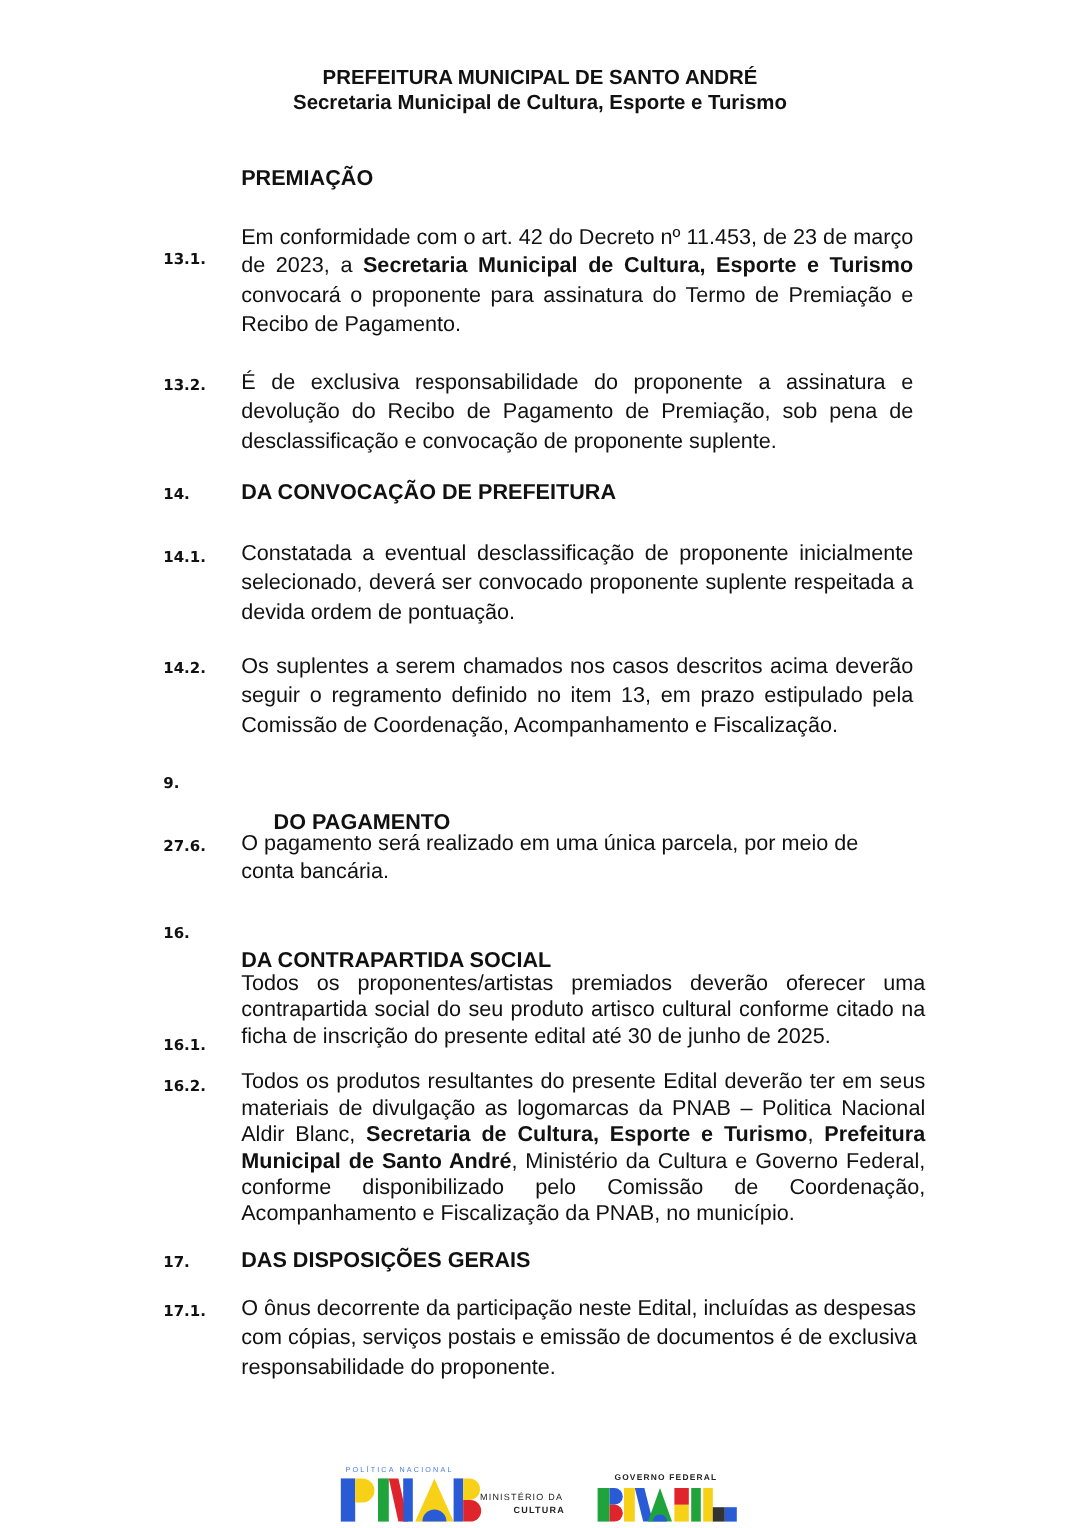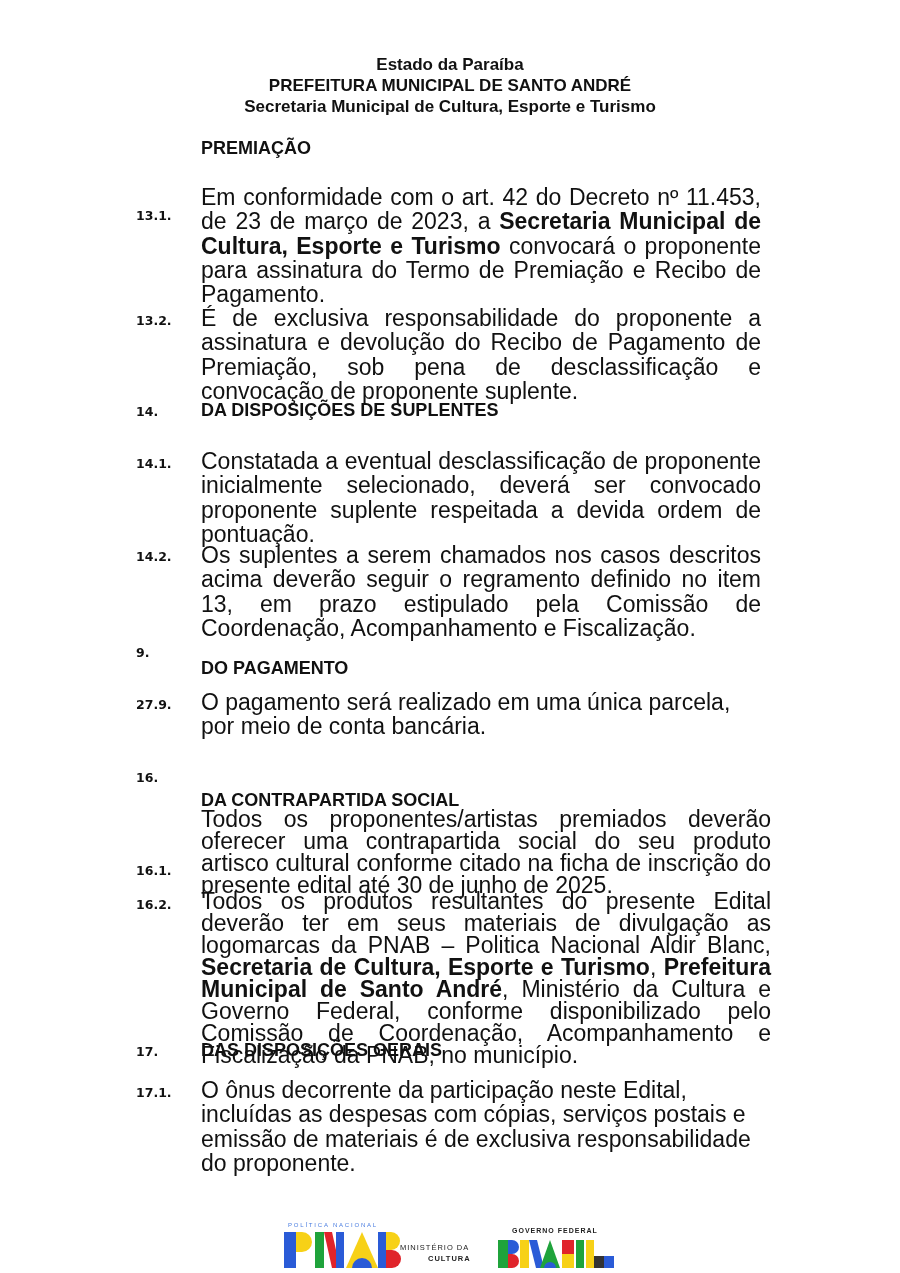--- a/index.html
+++ b/index.html
@@ -1,69 +1,68 @@
 <!DOCTYPE html>
 <html><head>
 <meta charset="utf-8">
 <style>
   html, body { margin:0; padding:0; background:#ffffff; }
   body { width:900px; height:1273px; position:relative; overflow:hidden; font-family:"Liberation Sans", sans-serif; color:#111; }
   .header { position:absolute; top:54px; left:0; width:900px; text-align:center; font-weight:bold; font-size:17px; line-height:21px; }
   .sec-title { position:absolute; left:201px; font-weight:bold; font-size:18px; }
   .num { position:absolute; left:136px; font-family:"DejaVu Sans", sans-serif; font-weight:bold; font-size:12.5px; }
-  .para { position:absolute; left:201px; width:560px; font-size:23px; line-height:24.3px; text-align:justify; }
+  .para { position:absolute; left:201px; width:560px; font-size:18px; line-height:24.3px; text-align:justify; }
   .para b { font-weight:bold; }
   .logos { position:absolute; top:1220px; left:282px; width:340px; height:66px; }
 </style>
 </head>
 <body>
 
 <div class="header">
-  <div>Estado da Paraíba</div>
   <div>PREFEITURA MUNICIPAL DE SANTO ANDRÉ</div>
   <div>Secretaria Municipal de Cultura, Esporte e Turismo</div>
 </div>
 
 <div class="sec-title" style="top:138px;">PREMIAÇÃO</div>
 
 <div class="num" style="top:191px;margin-top:17px;">13.1.</div>
 <div class="para" style="top:185px;"><span>Em conformidade com o art. 42 do Decreto nº 11.453, de 23 de março de 2023, a </span><b>Secretaria Municipal de Cultura, Esporte e Turismo</b><span> convocará o proponente para assinatura do Termo de Premiação e Recibo de Pagamento.</span></div>
 
 <div class="num" style="top:313px;">13.2.</div>
 <div class="para" style="top:306px;">É de exclusiva responsabilidade do proponente a assinatura e devolução do Recibo de Pagamento de Premiação, sob pena de desclassificação e convocação de proponente suplente.</div>
 
 <div class="num" style="top:404px;">14.</div>
-<div class="sec-title" style="top:400px;">DA DISPOSIÇÕES DE SUPLENTES</div>
+<div class="sec-title" style="top:400px;">DA CONVOCAÇÃO DE PREFEITURA</div>
 
 <div class="num" style="top:456px;">14.1.</div>
 <div class="para" style="top:449px;">Constatada a eventual desclassificação de proponente inicialmente selecionado, deverá ser convocado proponente suplente respeitada a devida ordem de pontuação.</div>
 
 <div class="num" style="top:549px;">14.2.</div>
 <div class="para" style="top:543px;">Os suplentes a serem chamados nos casos descritos acima deverão seguir o regramento definido no item 13, em prazo estipulado pela Comissão de Coordenação, Acompanhamento e Fiscalização.</div>
 
 <div class="num" style="top:645px;">9.</div>
-<div class="sec-title" style="top:658px;">DO PAGAMENTO</div>
+<div class="sec-title" style="top:675px;margin-left:27px;">DO PAGAMENTO</div>
 
-<div class="num" style="top:697px;">27.9.</div>
+<div class="num" style="top:697px;">27.6.</div>
 <div class="para" style="top:690px;text-align:left;">O pagamento será realizado em uma única parcela, por meio de conta bancária.</div>
 
 <div class="num" style="top:770px;">16.</div>
 <div class="sec-title" style="top:766px;margin-top:24px;">DA CONTRAPARTIDA SOCIAL</div>
 
 <div class="num" style="top:863px;">16.1.</div>
 <div class="para" style="top:808px;width:570px;line-height:22px;">Todos os proponentes/artistas premiados deverão oferecer uma contrapartida social do seu produto artisco cultural conforme citado na ficha de inscrição do presente edital até 30 de junho de 2025.</div>
 
 <div class="num" style="top:897px;">16.2.</div>
 <div class="para" style="top:890px;width:570px;line-height:22px;"><span>Todos os produtos resultantes do presente Edital deverão ter em seus materiais de divulgação as logomarcas da PNAB – Politica Nacional Aldir Blanc, </span><b>Secretaria de Cultura, Esporte e Turismo</b><span>, </span><b>Prefeitura Municipal de Santo André</b><span>, Ministério da Cultura e Governo Federal, conforme disponibilizado pelo Comissão de Coordenação, Acompanhamento e Fiscalização da PNAB,  no município.</span></div>
 
 <div class="num" style="top:1044px;text-align:right;">17.</div>
 <div class="sec-title" style="top:1040px;">DAS DISPOSIÇÕES GERAIS</div>
 
 <div class="num" style="top:1085px;">17.1.</div>
-<div class="para" style="top:1078px;text-align:left;width:575px;">O ônus decorrente da participação neste Edital, incluídas as despesas com cópias, serviços postais e emissão de materiais é de exclusiva responsabilidade do proponente.</div>
+<div class="para" style="top:1078px;text-align:left;width:575px;">O ônus decorrente da participação neste Edital, incluídas as despesas com cópias, serviços postais e emissão de documentos é de exclusiva responsabilidade do proponente.</div>
 
 <div class="logos">
   <svg width="340" height="66" viewBox="0 0 340 66">
     <text x="6" y="7" font-family="Liberation Sans, sans-serif" font-size="6" letter-spacing="1.8" fill="#4a7de0">POLÍTICA NACIONAL</text>
 
     <rect x="2" y="12" width="12" height="36" fill="#2a5bd7"></rect>
     <path d="M14 12 h6 a10 10 0 0 1 0 20 h-6 z" fill="#f7d117"></path>
 
     <rect x="33" y="12" width="9" height="36" fill="#1fa33b"></rect>
     <polygon points="42,12 50,12 58,48 50,48" fill="#e0242b"></polygon>

